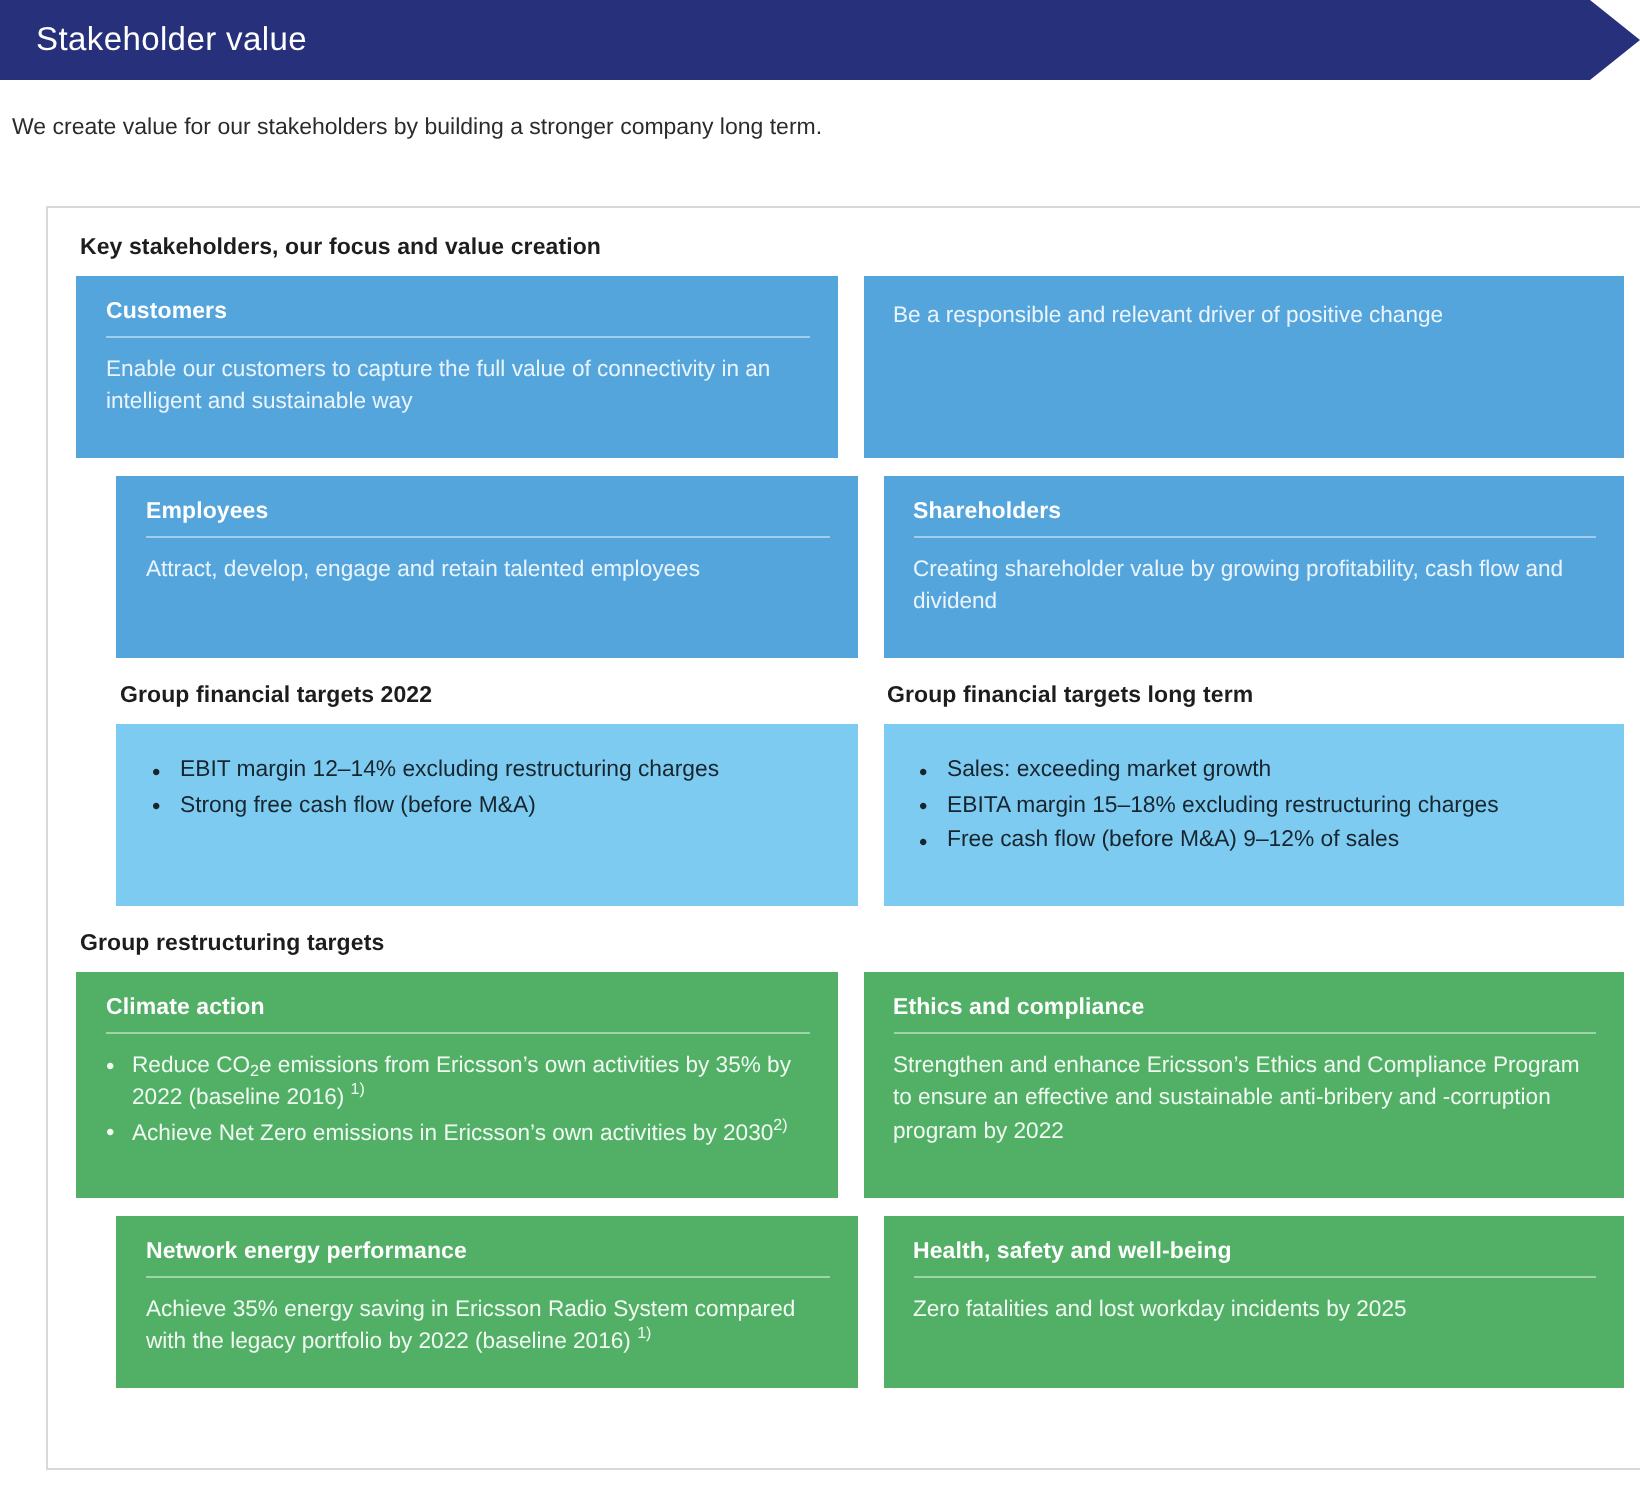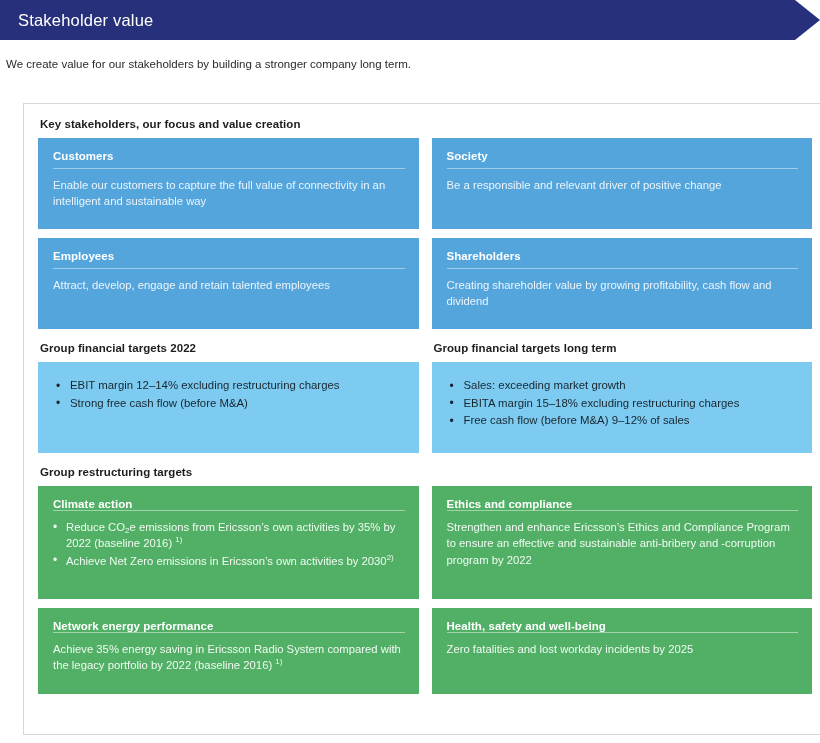--- a/index.html
+++ b/index.html
@@ -64,21 +64,21 @@
     margin: 0 0 8px 2px;
     letter-spacing: 0.05px;
   }
   .section-heading.spaced { margin-top: 13px; }
 
   
   .row {
     display: flex;
     gap: 13px;
   }
-  .row + .row { margin-top: 9px; }
+  .row + .row { margin-top: 9px; margin-left: 20px; }
 
   .card {
     flex: 1 1 0;
     min-width: 0;
     padding: 12px 14px 12px 15px;
   }
 
   
   .card.blue {
     background: #55a5dd;
@@ -121,20 +121,21 @@
 
   
   .card.green {
     background: #51b065;
     padding: 12px 14px 12px 15px;
   }
   .card.green .card-title {
     color: #ffffff;
     font-size: 11.5px;
     font-weight: bold;
+    padding-bottom: 6px;
     border-bottom: 1px solid rgba(255,255,255,0.45);
     margin-bottom: 8px;
     letter-spacing: 0.05px;
   }
   .card.green .card-body {
     color: #f0faf2;
     font-size: 11.3px;
     line-height: 1.45;
   }
   .card.green ul { list-style: none; }
@@ -175,21 +176,20 @@
 <div class="panel">
 
   <div class="section-heading">Key stakeholders, our focus and value creation</div>
 
   <div class="row row-stake-1">
     <div class="card blue">
       <div class="card-title">Customers</div>
       <div class="card-body">Enable our customers to capture the full value of connectivity in an intelligent and sustainable way</div>
     </div>
     <div class="card blue">
-      <div class="card-title">Society</div>
       <div class="card-body">Be a responsible and relevant driver of positive change</div>
     </div>
   </div>
 
   <div class="row row-stake-2">
     <div class="card blue">
       <div class="card-title">Employees</div>
       <div class="card-body">Attract, develop, engage and retain talented employees</div>
     </div>
     <div class="card blue">

